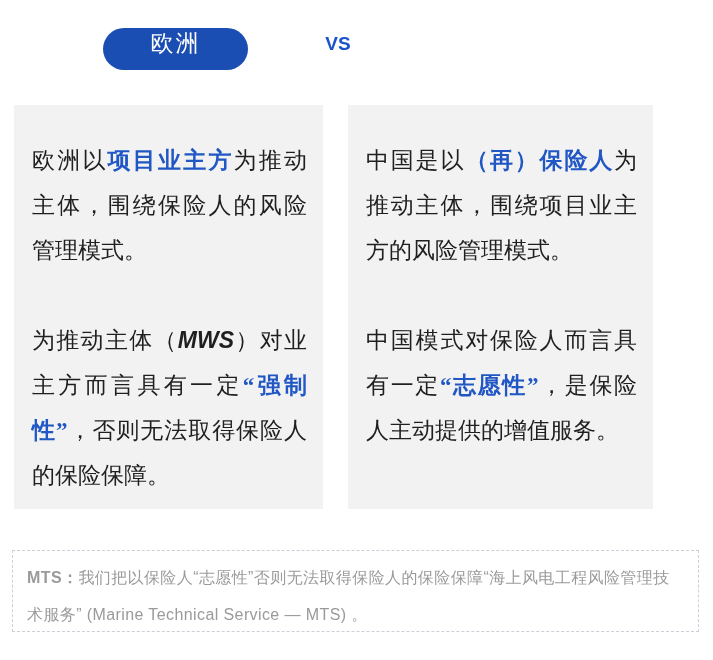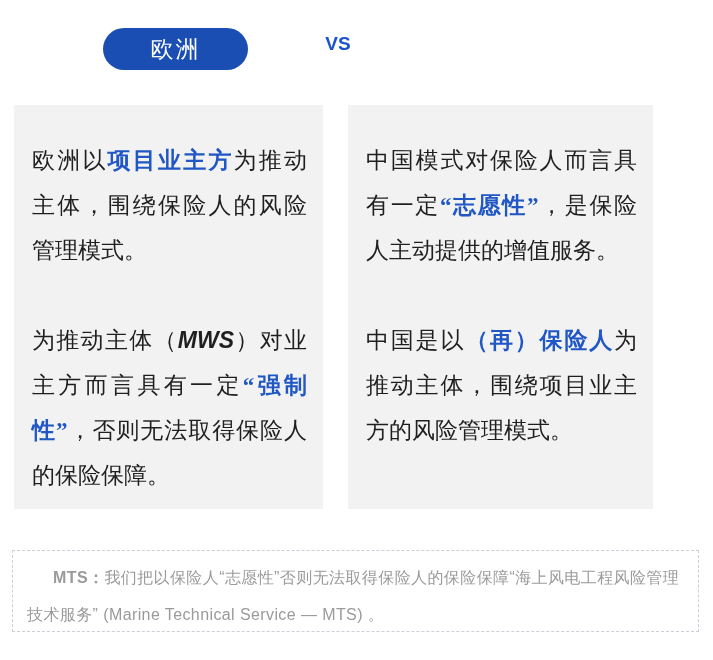--- a/index.html
+++ b/index.html
@@ -17,21 +17,21 @@
     position: absolute;
     top: 28px;
     width: 145px;
     height: 42px;
     background: #1b4eb3;
     border-radius: 21px;
     color: #ffffff;
     font-size: 23px;
     letter-spacing: 2px;
     display: flex;
-    align-items: center;
+    align-items: flex-start;
     justify-content: center;
   }
   .pill-left  { left: 103px; }
   .pill-right { left: 429px; }
   .vs {
     position: absolute;
     left: 314px;
     top: 33px;
     width: 48px;
     text-align: center;
@@ -79,41 +79,41 @@
     height: 82px;
     box-sizing: border-box;
     border: 1px dashed #c9d0d8;
     padding: 8px 14px 0 14px;
     font-family: "Liberation Sans", "DejaVu Sans", sans-serif;
     font-size: 16px;
     line-height: 37px;
     letter-spacing: 0.4px;
     color: #9a9a9a;
   }
-  .note .note-label { font-weight: bold; margin-left: 26px; }
+  .note .note-label { font-weight: bold; }
 </style>
 </head>
 <body>
 
 <div id="slide">
 
   <div class="pill pill-left">
     <span>欧洲</span>
   </div>
 
   <div class="vs">VS</div>
 
 
   <div class="col col-left">
     <p><span>欧洲以</span><span class="accent">项目业主方</span><span>为推动主体，围绕保险人的风险管理模式。</span></p>
     <p><span>为推动主体（</span><span class="latin">MWS</span><span>）对业主方而言具有一定</span><span class="accent">“强制性”</span><span>，否则无法取得保险人的保险保障。</span></p>
   </div>
 
   <div class="col col-right">
+    <p><span>中国是以</span><span class="accent">（再）保险人</span><span>为推动主体，围绕项目业主方的风险管理模式。</span></p>
     <p><span>中国模式对保险人而言具有一定</span><span class="accent">“志愿性”</span><span>，是保险人主动提供的增值服务。</span></p>
-    <p><span>中国是以</span><span class="accent">（再）保险人</span><span>为推动主体，围绕项目业主方的风险管理模式。</span></p>
   </div>
 
   <div class="note">
     <span class="note-label">MTS：</span><span>我们把以保险人“志愿性”否则无法取得保险人的保险保障“海上风电工程风险管理技术服务” (Marine Technical Service — MTS) 。</span>
   </div>
 
 </div>
 
 </body></html>

